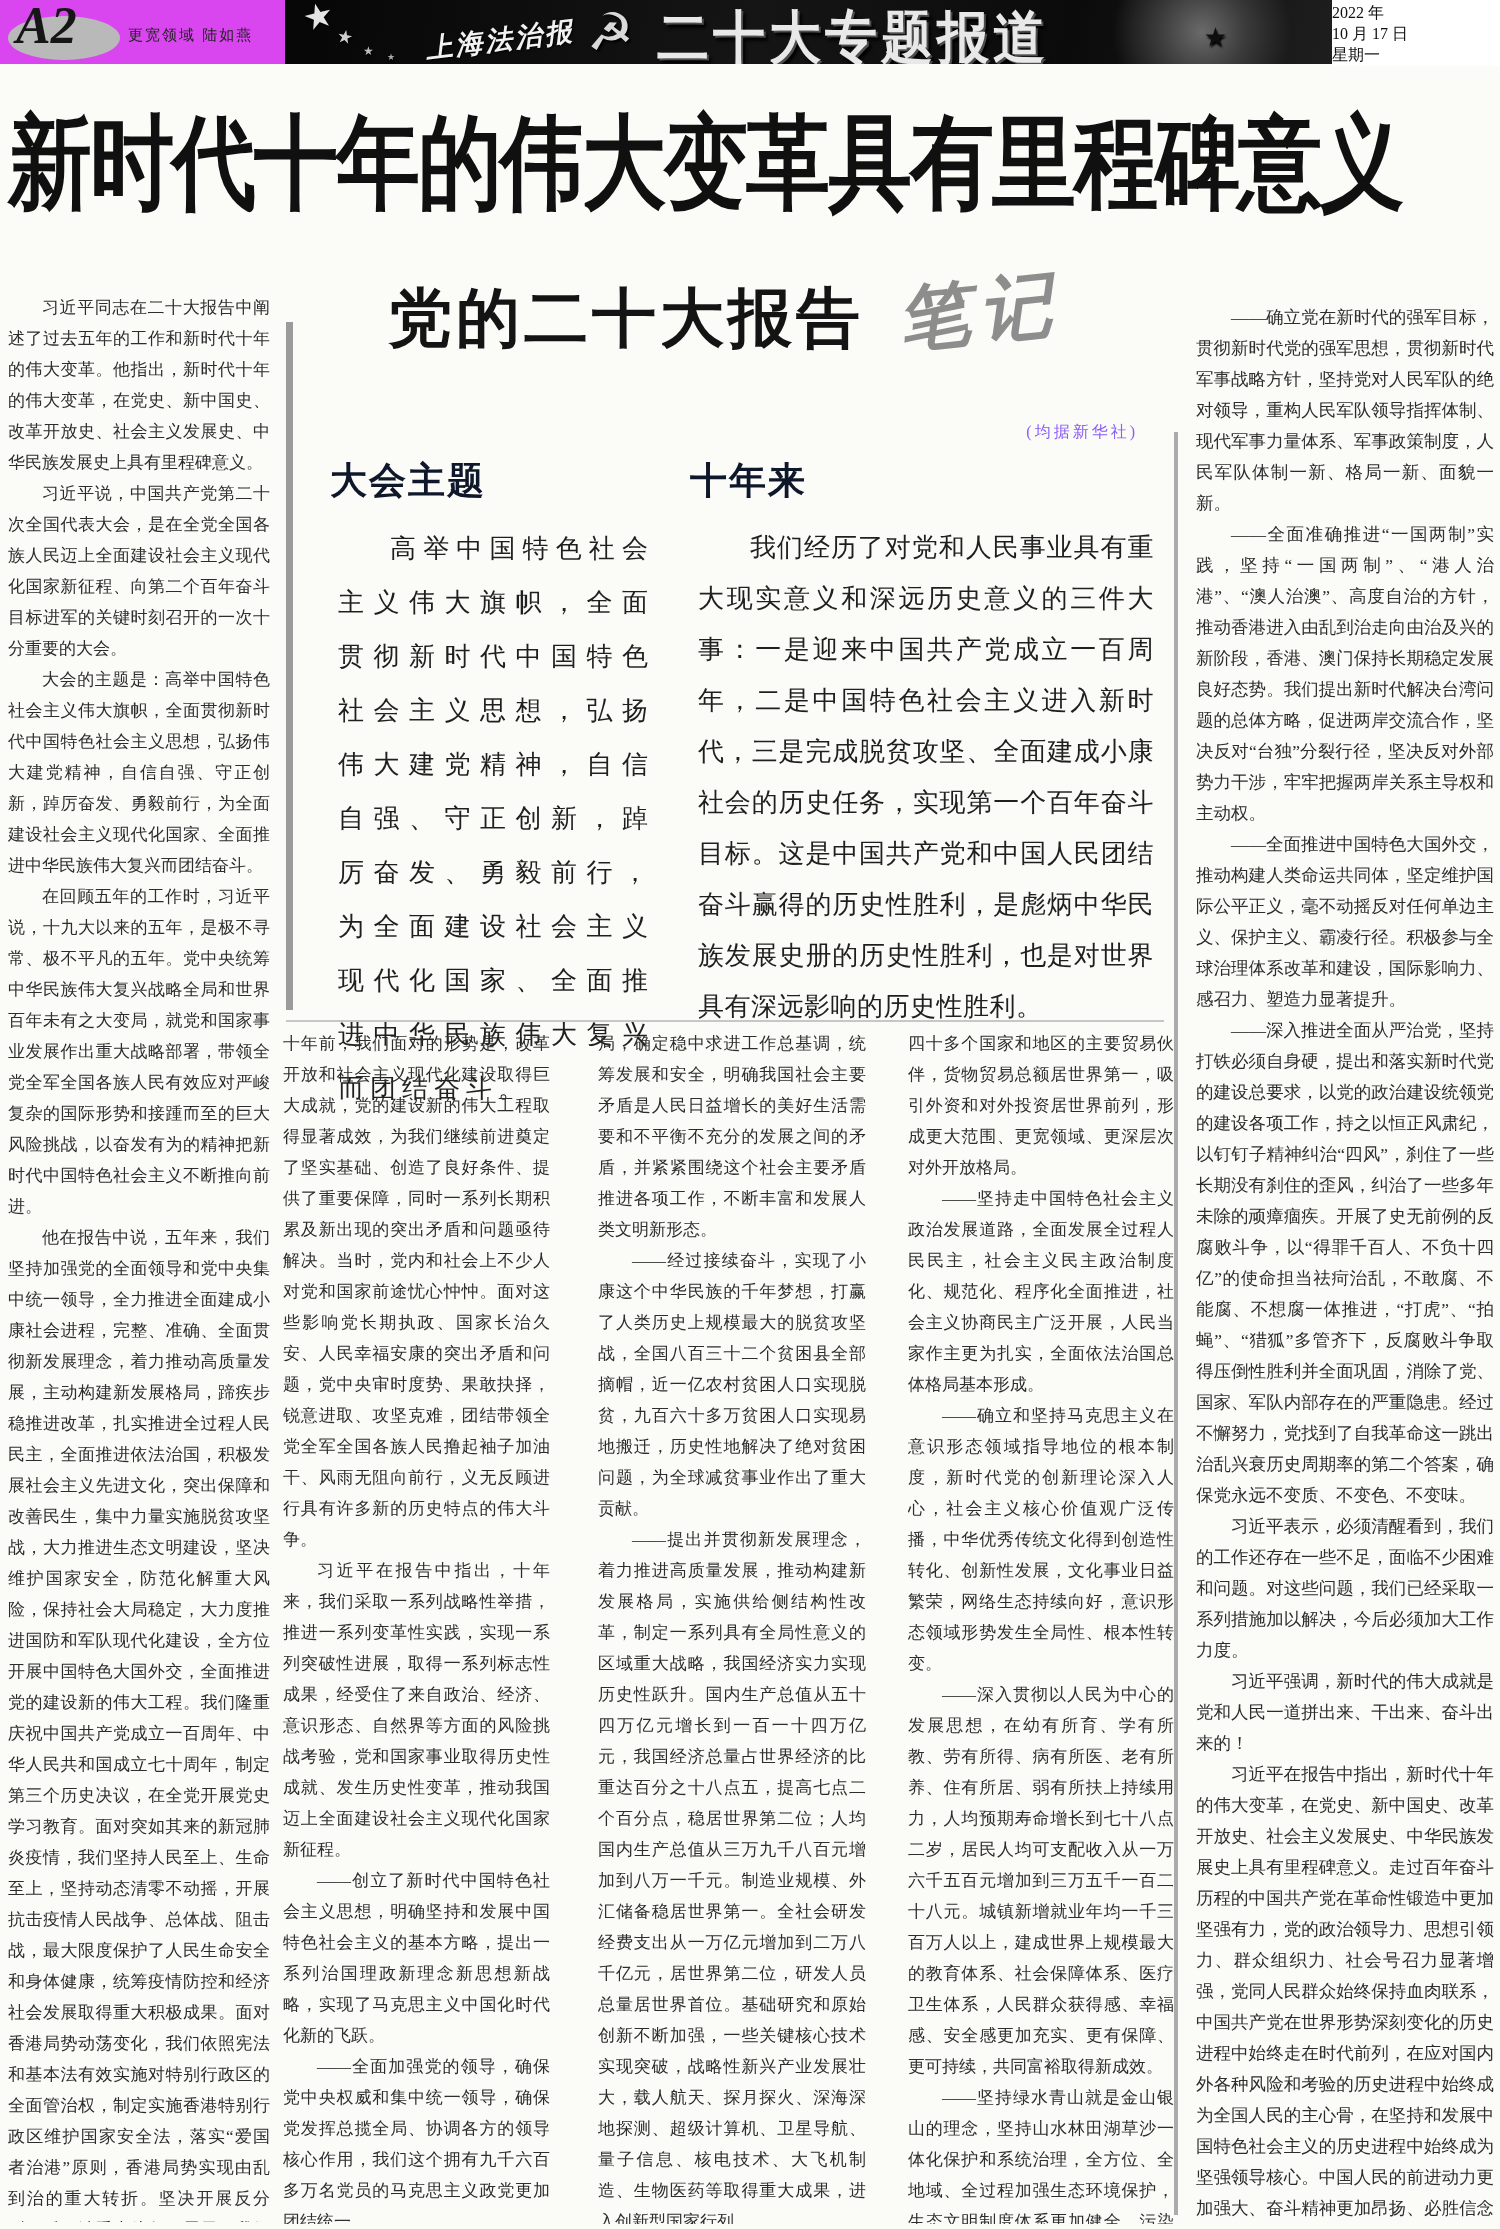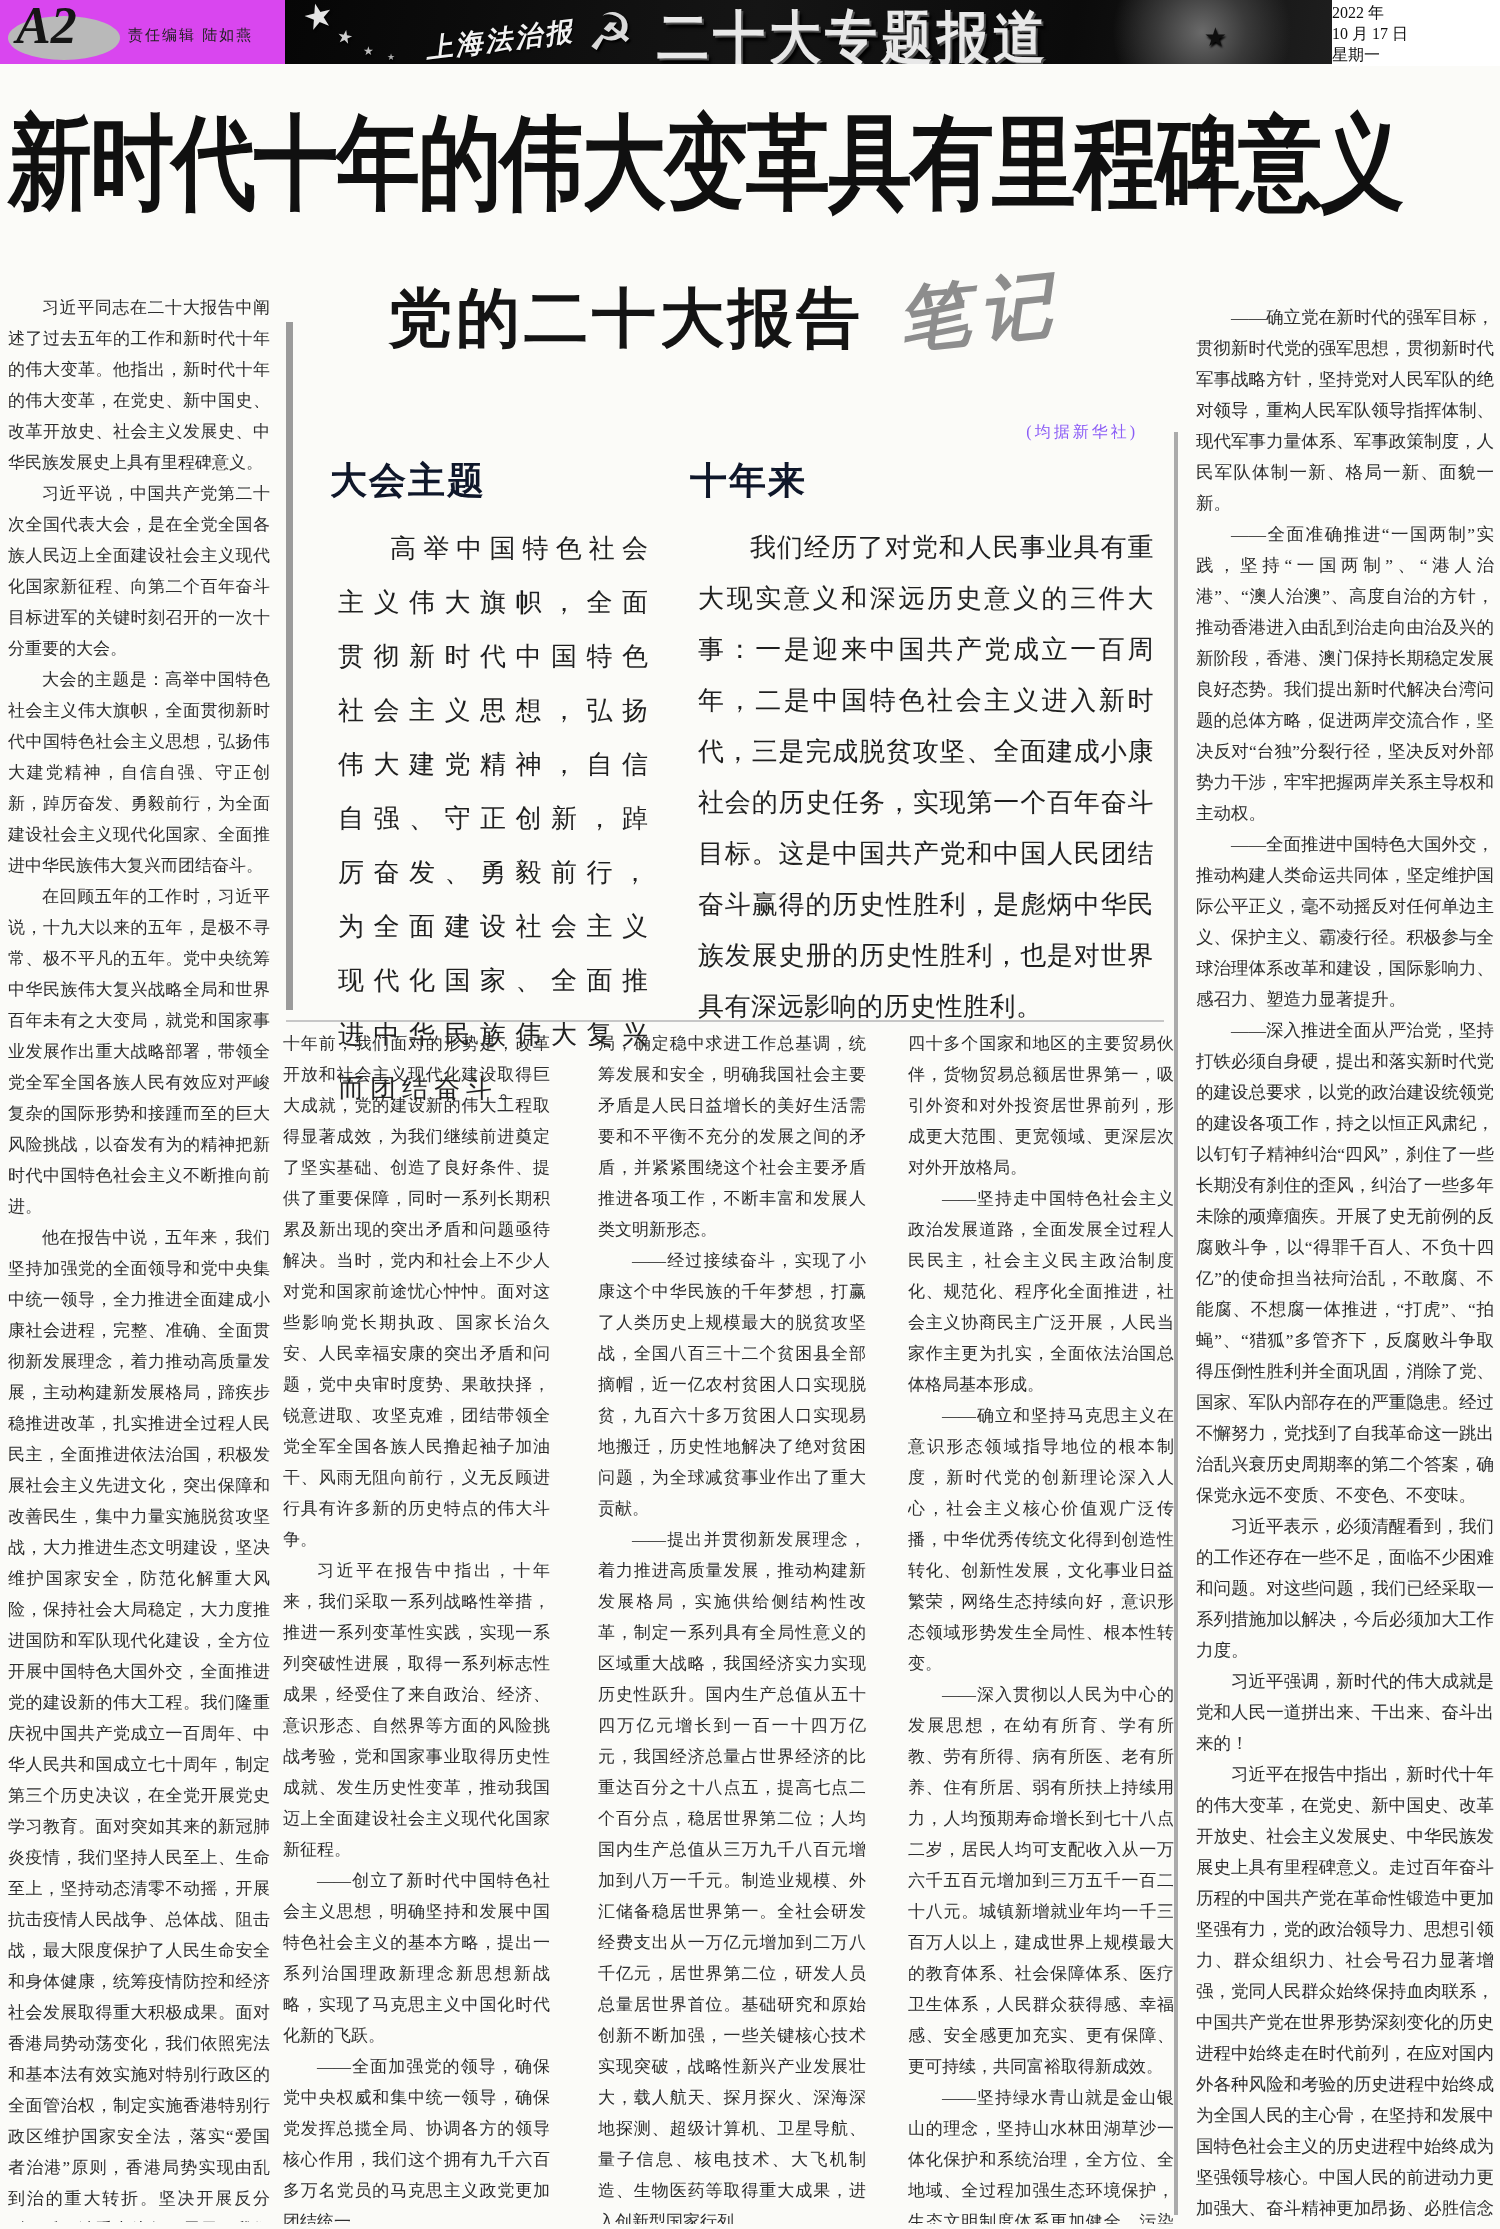--- a/index.html
+++ b/index.html
@@ -74,21 +74,21 @@
   .vdivider{position:absolute;left:1174px;top:432px;width:4px;height:1783px;background:#ababab;}
 </style>
 </head>
 <body>
 
 <div class="page">
 
   <div class="plate">
     <div class="plate-ellipse"></div>
     <div class="plate-label">A2</div>
-    <div class="editor">责任编辑  陆如燕</div>
+    <div class="editor">更宽领域  陆如燕</div>
   </div>
 
   <div class="banner">
     <span class="bstar bs1">★</span>
     <span class="bstar bs2">★</span>
     <span class="bstar bs3">★</span>
     <span class="bstar bs4">★</span>
     <div class="masthead">上海法治报</div>
     <div class="emblem">☭</div>
     <div class="banner-title">二十大专题报道</div>

